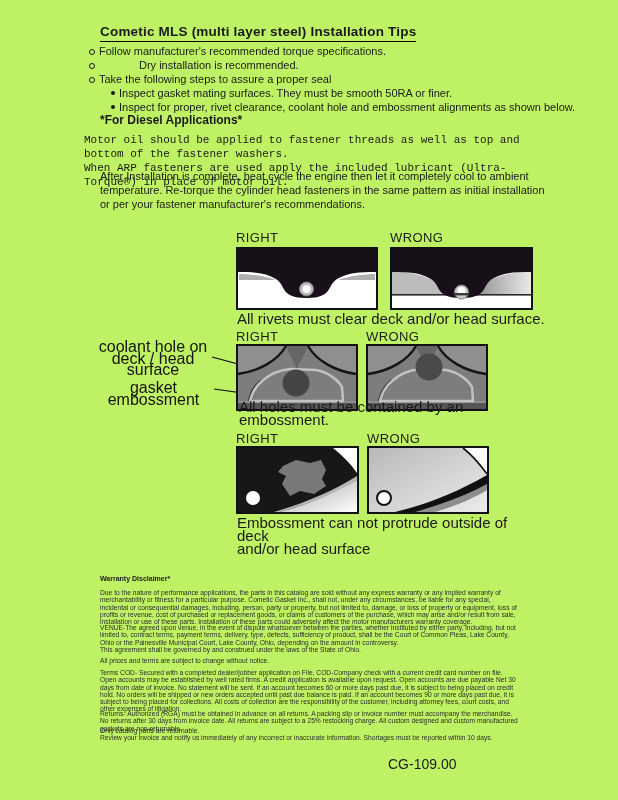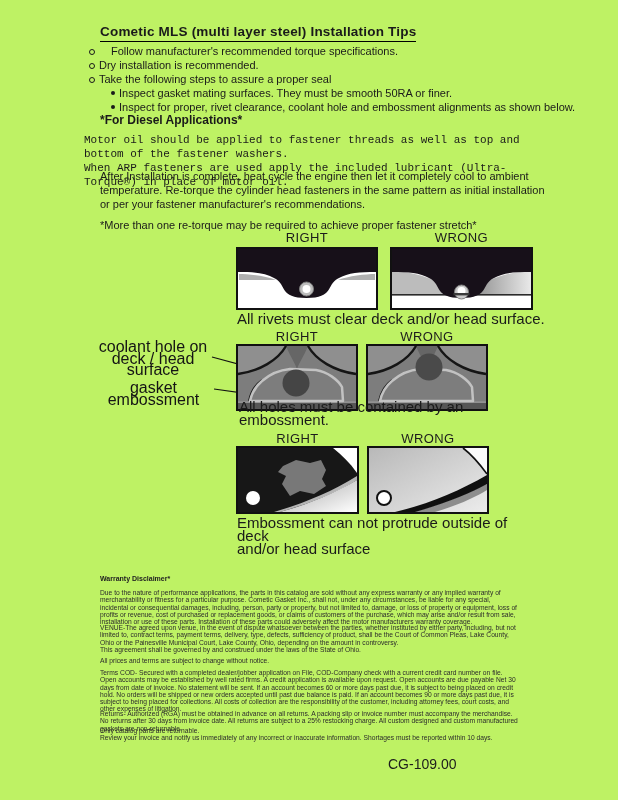--- a/index.html
+++ b/index.html
@@ -11,42 +11,42 @@
   .title{
     font-size:13.5px;font-weight:bold;letter-spacing:0.2px;
     border-bottom:1.5px solid #000;padding-bottom:2px;display:inline-block;
   }
   .body-txt{font-size:11px;line-height:14px;}
   .prewrap{white-space:pre-line;}
   .bullet-row{display:flex;align-items:flex-start;font-size:11px;line-height:14px;}
   .dot-open{width:4px;height:4px;border:1px solid #1a1a1a;border-radius:50%;margin:5px 4px 0 0;flex:none;}
   .dot-fill{width:4px;height:4px;background:#1a1a1a;border-radius:50%;margin:5px 4px 0 0;flex:none;}
   .section-h{font-size:12px;font-weight:bold;}
-  .rw-label{font-size:13px;letter-spacing:0.4px;text-align:center;color:#1c1c1c;}
+  .rw-label{font-size:13px;letter-spacing:0.4px;text-align:left;color:#1c1c1c;}
   .caption{font-size:15px;line-height:13px;}
   .ann{font-size:16px;line-height:11.5px;text-align:center;color:#141414;}
   .smallprint{font-size:6.7px;line-height:7.3px;color:#2b2b2b;width:420px;}
   .smallprint-h{font-size:7px;font-weight:bold;color:#222;}
   .pageno{font-size:14px;color:#1c1c1c;}
   svg{display:block;}
 </style>
 </head>
 <body>
 
 <div class="page">
 
   <div class="abs" style="left:100px;top:22px;">
     <span class="title">Cometic MLS (multi layer steel) Installation Tips</span>
   </div>
 
-  <div class="abs bullet-row" style="left:89px;top:44px;width:480px;gap:12px;">
+  <div class="abs bullet-row" style="left:89px;top:44px;width:480px;">
     <span class="dot-open"></span>
     <span>Follow manufacturer's recommended torque specifications.</span>
   </div>
-  <div class="abs bullet-row" style="left:89px;top:58px;width:480px;">
+  <div class="abs bullet-row" style="left:89px;top:58px;width:480px;gap:40px;">
     <span class="dot-open"></span>
     <span>Dry installation is recommended.</span>
   </div>
   <div class="abs bullet-row" style="left:89px;top:72px;width:480px;">
     <span class="dot-open"></span>
     <span>Take the following steps to assure a proper seal</span>
   </div>
 
   <div class="abs bullet-row" style="left:111px;top:86px;width:470px;">
     <span class="dot-fill"></span>
@@ -56,21 +56,20 @@
     <span class="dot-fill"></span>
     <span>Inspect for proper, rivet clearance, coolant hole and embossment alignments as shown below.</span>
   </div>
 
   <div class="abs section-h" style="left:100px;top:113px;">*For Diesel Applications*</div>
   <div class="abs body-txt prewrap" style="left:84px;top:133px;width:445px;font-family:Liberation Mono, monospace;">Motor oil should be applied to fastener threads as well as top and bottom of the fastener washers.
 When ARP fasteners are used apply the included lubricant (Ultra-Torque®) in place of motor oil.</div>
   <div class="abs body-txt prewrap" style="left:100px;top:169px;width:445px;">After Installation is complete, heat cycle the engine then let it completely cool to ambient
 temperature. Re-torque the cylinder head fasteners in the same pattern as initial installation
 or per your fastener manufacturer's recommendations.</div>
-  <div class="abs body-txt" style="left:100px;top:218px;width:445px;">*More than one re-torque may be required to achieve proper fastener stretch*</div>
 
   <div class="abs rw-label" style="left:236px;top:230px;width:142px;">RIGHT</div>
   <div class="abs rw-label" style="left:390px;top:230px;width:143px;">WRONG</div>
 
   <svg class="abs" style="left:236px;top:247px;" width="142" height="63" viewBox="0 0 142 63">
     <rect x="1" y="1" width="140" height="61" fill="#ffffff" stroke="#111" stroke-width="2"></rect>
     <path d="M2,2 H140 V25 C123,25 113,25.5 102,31.5 C90,38 98,51 70.5,51 C43,51 51,38 39,31.5 C28,25.5 18,25 2,25 Z" fill="#171019"></path>
     <path d="M3,33 L40,33 C30,29 12,27 3,27 Z" fill="#b0b0b0"></path>
     <path d="M139,33 L102,33 C112,29 130,27 139,27 Z" fill="#b0b0b0"></path>
     <circle cx="70.5" cy="42" r="7" fill="#bdbdbd" stroke="#7d7d7d" stroke-width="1"></circle>

